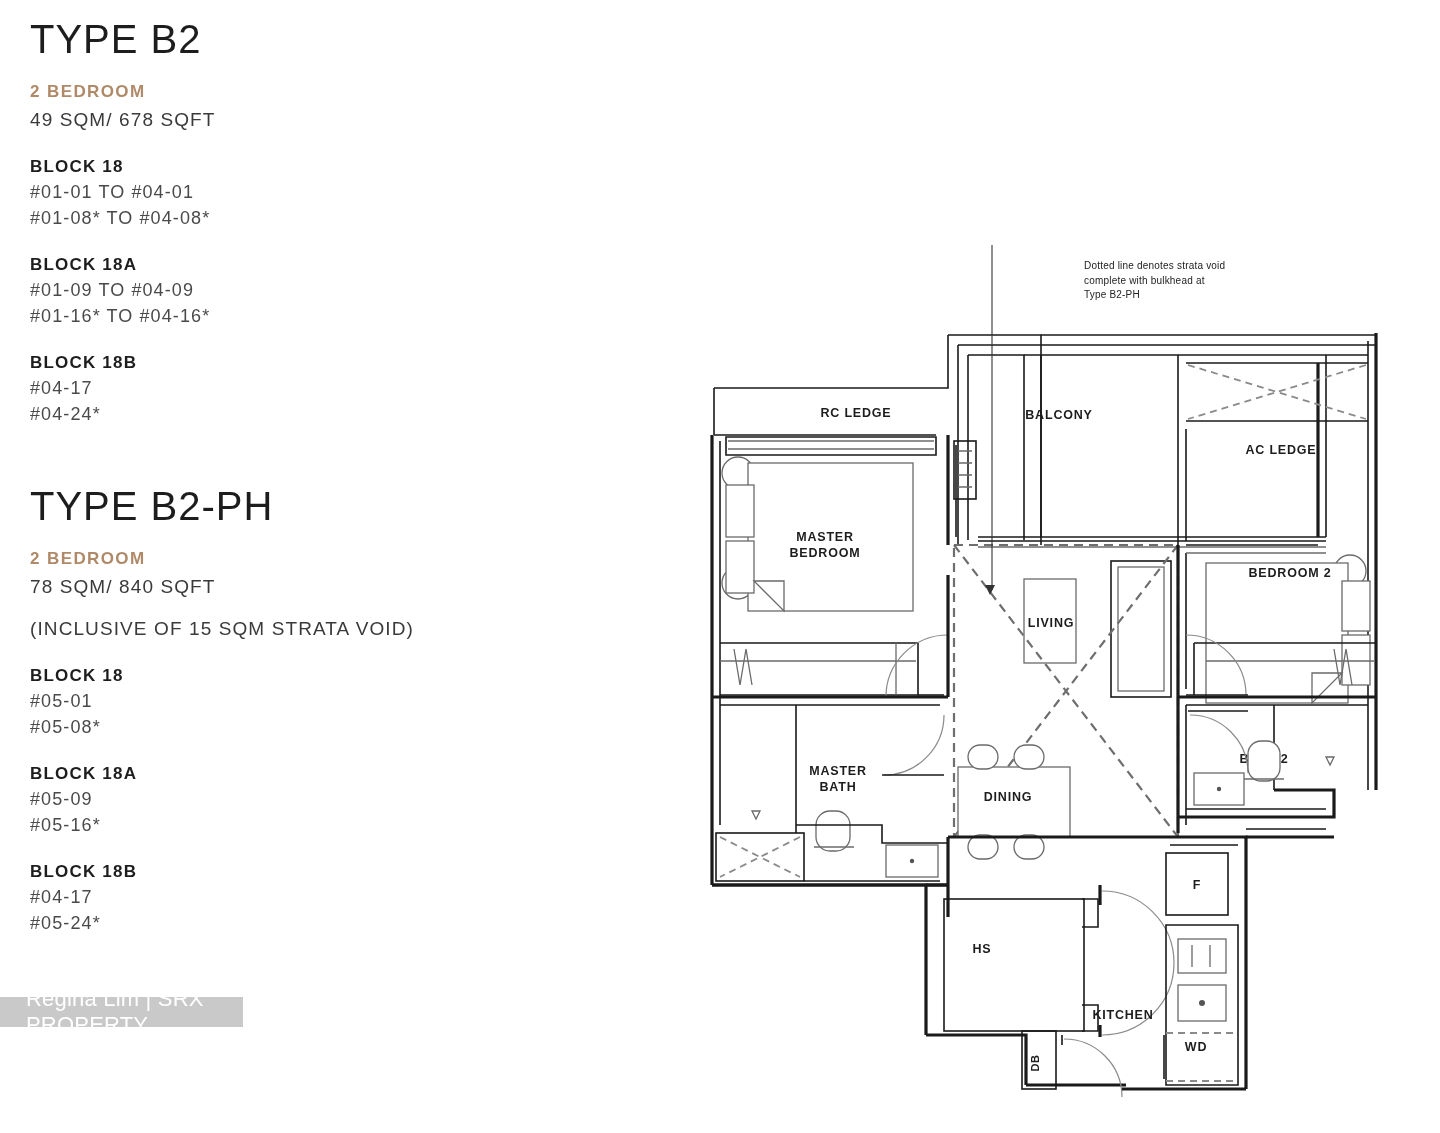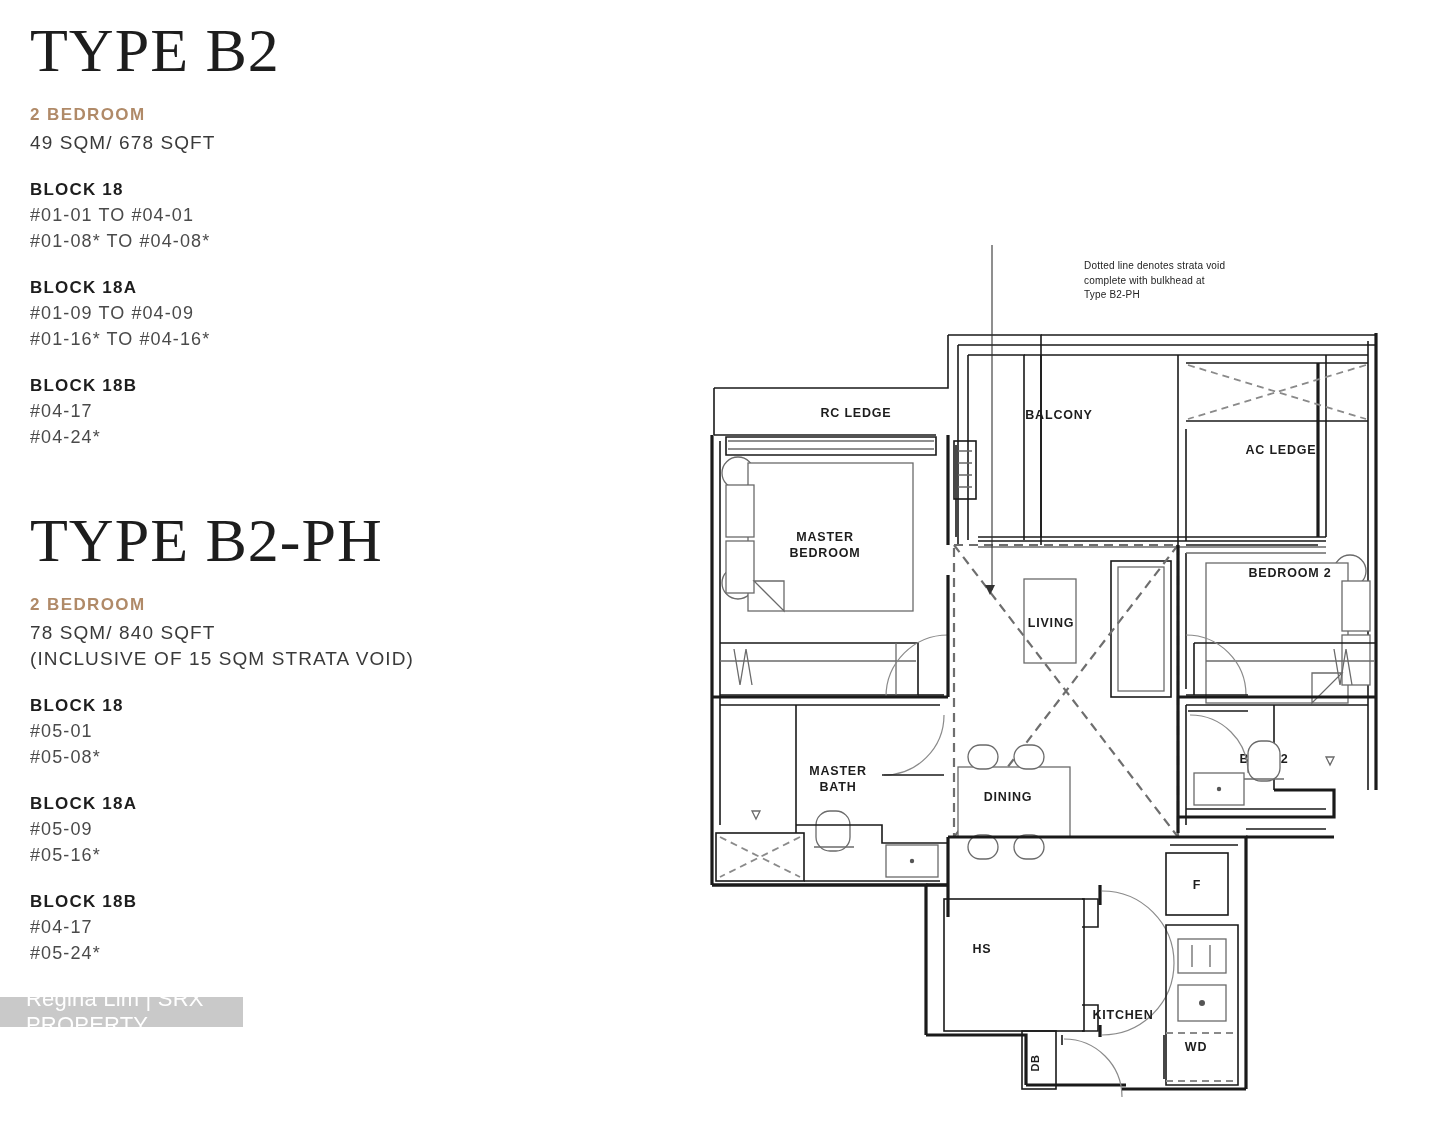--- a/index.html
+++ b/index.html
@@ -17,22 +17,22 @@
   }
 
   
   .info-col {
     position: absolute;
     left: 30px;
     top: 18px;
     width: 600px;
   }
   .type-title {
-    font-family: Liberation Serif, serif;
-    font-size: 62px;
+    font-family: Liberation Sans, sans-serif;
+    font-size: 40px;
     font-weight: 400;
     letter-spacing: 1px;
     line-height: 1.05;
     color: #1d1d1d;
     margin: 0;
     white-space: nowrap;
   }
   .type-title.second { margin-top: 0; }
   .accent-line {
     color: #b08a68;
@@ -45,21 +45,21 @@
     font-size: 19px;
     letter-spacing: 1.1px;
     color: #3a3a3a;
     margin-top: 7px;
     font-weight: 400;
   }
   .note-line {
     font-size: 19px;
     letter-spacing: 1.1px;
     color: #3a3a3a;
-    margin-top: 4px;
+    margin-top: 20px;
     font-weight: 400;
   }
   .block-group { margin-top: 26px; }
   .block-head {
     font-size: 17px;
     font-weight: 700;
     letter-spacing: 1.2px;
     color: #1d1d1d;
   }
   .block-unit {

